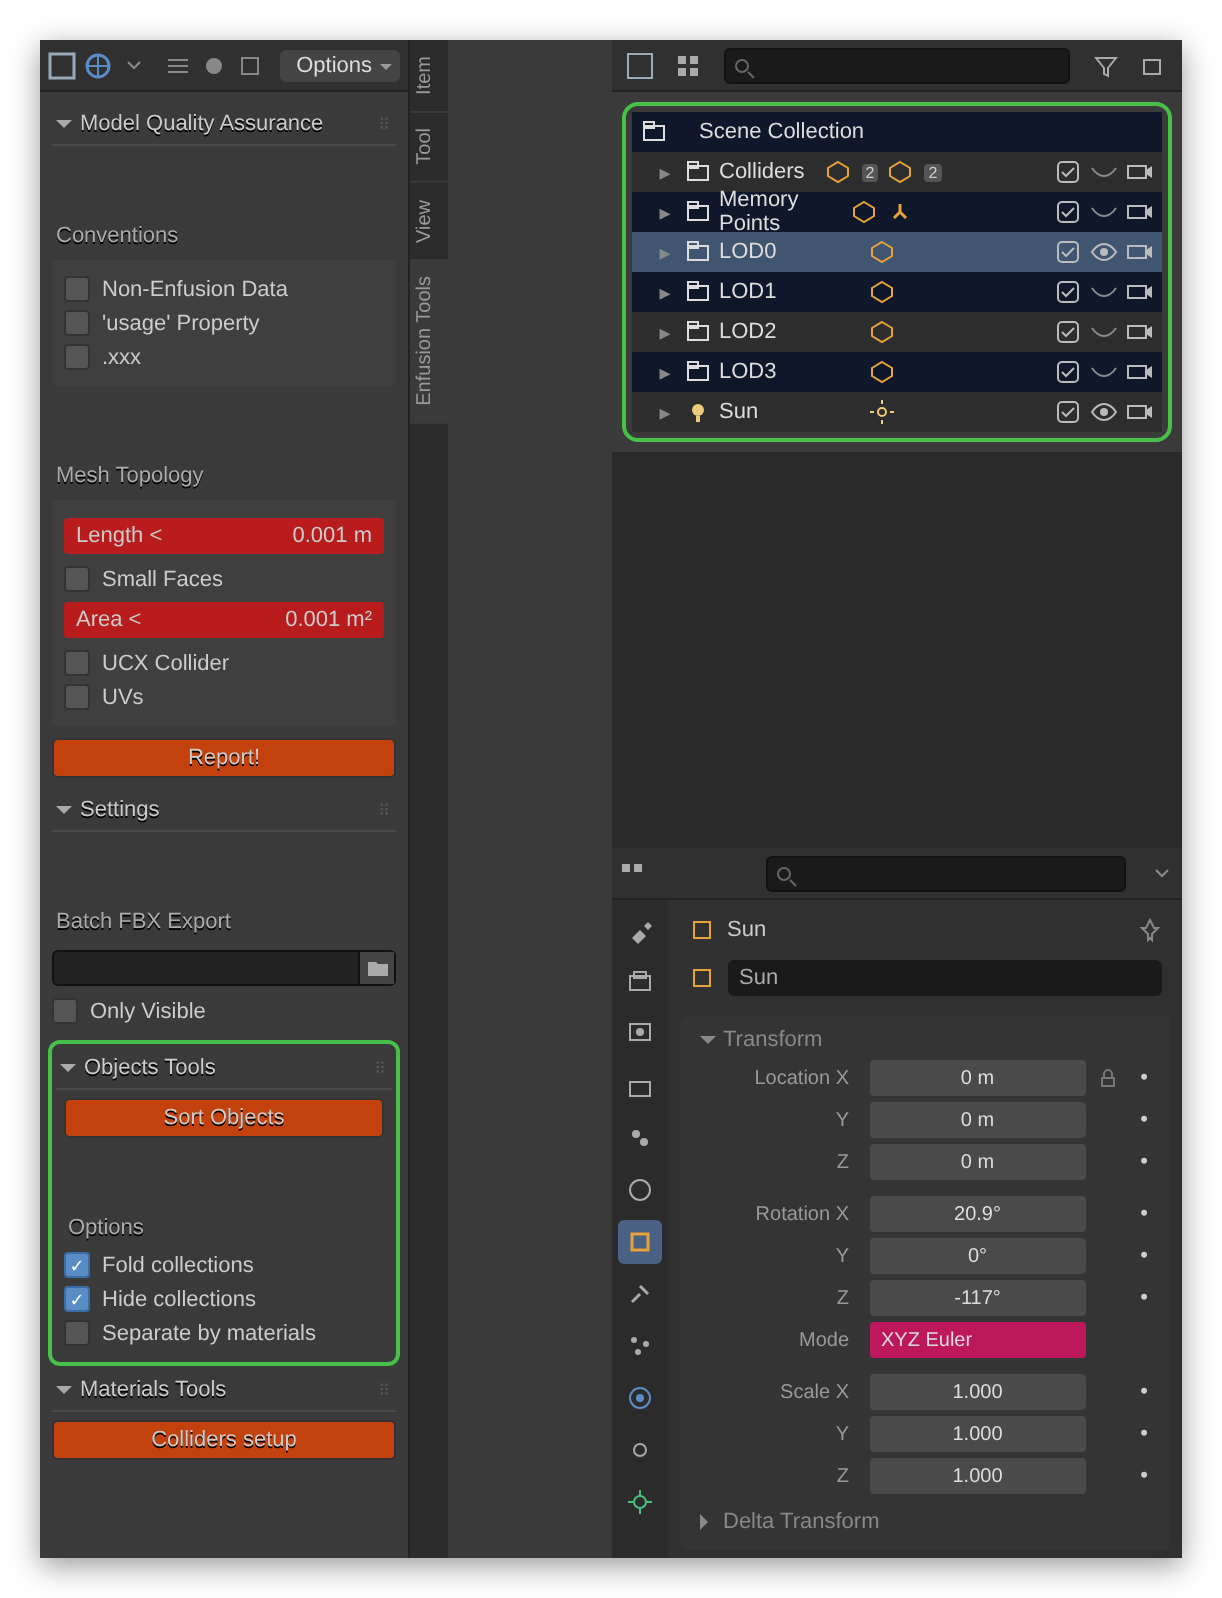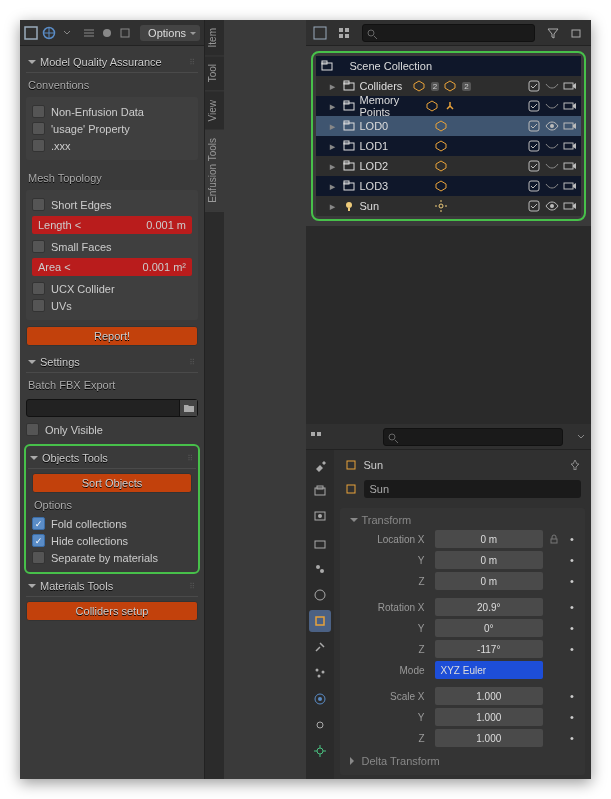--- a/index.html
+++ b/index.html
@@ -12,21 +12,21 @@
 .hicon { width: 20px; height: 20px; display: inline-flex; align-items: center; justify-content: center; }
 svg { display: block; }
 .options-btn { background: #444; color: #ddd; padding: 2px 14px 2px 8px; border-radius: 3px; position: relative; margin-left: 4px; }
 .options-btn::after { content: ""; position: absolute; right: 4px; top: 7px; border: 3px solid transparent; border-top-color: #999; }
 .left-body { flex: 1; padding: 6px; overflow: hidden; }
 .section { margin-bottom: 6px; }
 .sec-head { display: flex; align-items: center; gap: 4px; padding: 4px 2px; cursor: pointer; border-bottom: 1px solid #4a4a4a; }
 .sec-head .caret { width: 0; height: 0; border: 4px solid transparent; border-top-color: #aaa; margin-top: 3px; }
 .sec-title { text-shadow: 0 1px 0 #000; }
 .drag { margin-left: auto; color: #555; letter-spacing: 1px; font-size: 8px; }
-.subhead { color: #aaa; padding: 6px 2px 4px; text-shadow: 0 1px 0 #000; }
+.subhead { color: #aaa; padding: 6px 2px 4px; text-shadow: 0 1px 0 #000; margin-top: 33px; }
 .panel { background: #3f3f3f; border-radius: 3px; padding: 6px; margin: 2px 0 6px; }
 .check { display: flex; align-items: center; gap: 6px; padding: 2px 0; }
 .cb { width: 13px; height: 13px; background: #555; border: 1px solid #333; border-radius: 2px; flex: none; display: inline-flex; align-items: center; justify-content: center; }
 .cb.on { background: #5a8cc6; border-color: #3a6ca6; }
 .cb.on::after { content: "✓"; color: #fff; font-size: 9px; }
 .numrow { display: flex; background: #b91c1c; border-radius: 2px; margin-top: 3px; height: 18px; align-items: center; }
 .numrow .lbl { padding: 0 6px; color: #ccc; }
 .numrow .val { margin-left: auto; padding: 0 6px; color: #ccc; }
 .btn { background: #c2410c; border: 1px solid #333; border-radius: 3px; text-align: center; padding: 3px 0; text-shadow: 0 1px 0 #000; cursor: pointer; }
 .filefield { display: flex; background: #222; border: 1px solid #111; border-radius: 3px; height: 18px; margin: 4px 0; }
@@ -125,24 +125,20 @@
                 <span class="cb"></span>
                 <span>'usage' Property</span>
               </div>
             <div class="check">
                 <span class="cb"></span>
                 <span>.xxx</span>
               </div>
           </div>
           <div class="subhead">Mesh Topology</div>
           <div class="panel">
-            <div class="check">
-                <span class="cb"></span>
-                <span>Short Edges</span>
-              </div>
             <div class="numrow">
                 <span class="lbl">Length &lt;</span>
                 <span class="val">0.001 m</span>
               </div>
             <div style="height:4px"></div>
             <div class="check">
                 <span class="cb"></span>
                 <span>Small Faces</span>
               </div>
             <div class="numrow">
@@ -679,21 +675,21 @@
               <span class="ric">•</span>
             </div>
           <div class="trow">
               <span class="tlbl">Z</span>
               <span class="tval">-117°</span>
               <span class="lock ric"></span>
               <span class="ric">•</span>
             </div>
           <div class="trow">
               <span class="tlbl">Mode</span>
-              <span class="tval" style="justify-content:flex-start;padding:0 6px;background:#1d4ed8">XYZ Euler</span>
+              <span class="tval" style="justify-content:flex-start;padding:0 6px;background:#be185d">XYZ Euler</span>
               <span class="lock"></span>
               <span class="ric"></span>
             </div>
           <div style="height:4px"></div>
           <div class="trow">
               <span class="tlbl">Scale X</span>
               <span class="tval">1.000</span>
               <span class="lock ric"></span>
               <span class="ric">•</span>
             </div>

